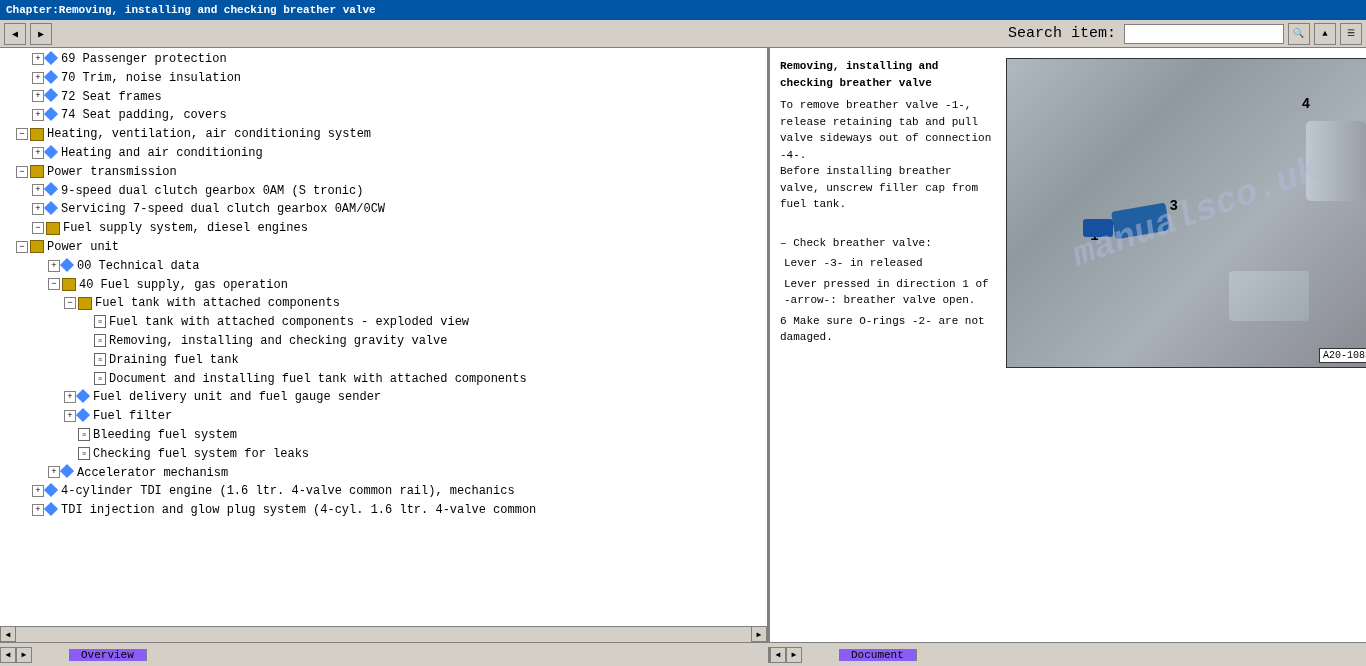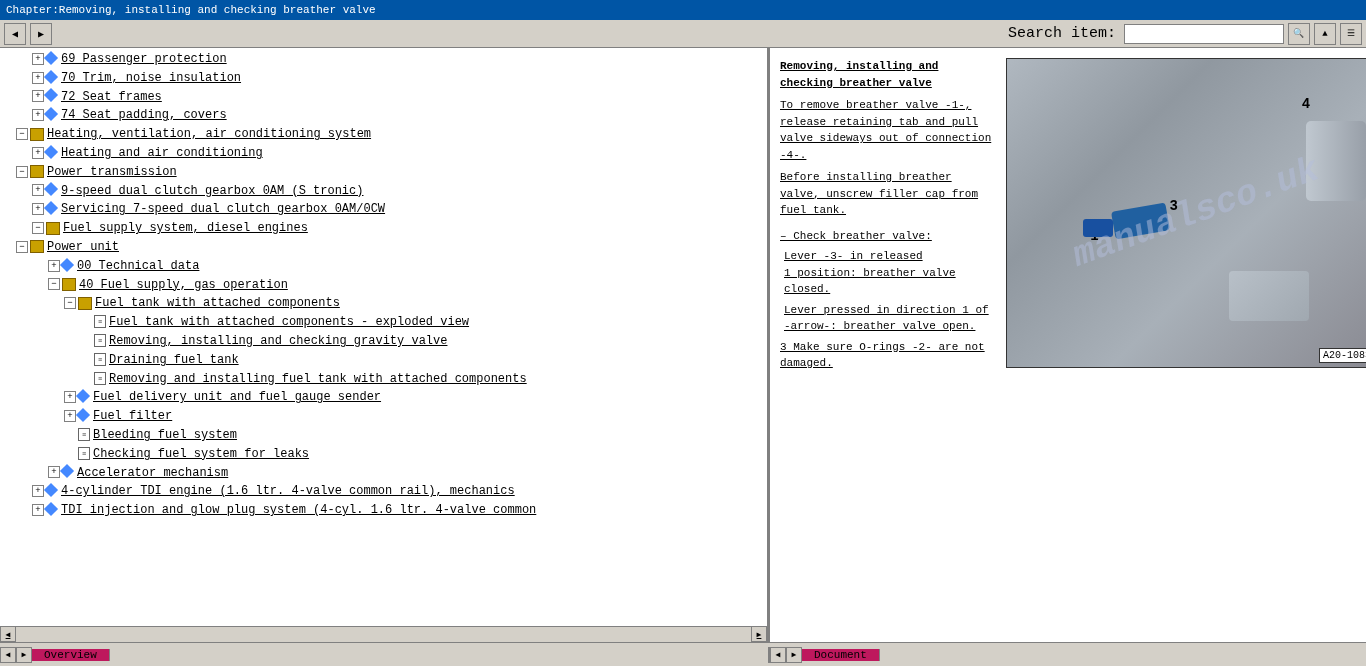--- a/index.html
+++ b/index.html
@@ -8,20 +8,21 @@
     
     #title-bar {
       background: #0055a5;
       color: white;
       padding: 2px 6px;
       font-size: 11px;
       height: 20px;
       display: flex;
       align-items: center;
       justify-content: space-between;
+      font-weight: bold;
     }
 
     
     #toolbar {
       background: #d4d0c8;
       border-bottom: 1px solid #808080;
       padding: 2px 4px;
       height: 28px;
       display: flex;
       align-items: center;
@@ -52,21 +53,20 @@
       display: flex;
       align-items: center;
       justify-content: center;
       font-size: 10px;
     }
 
     
     #main {
       display: flex;
       height: calc(666px - 20px - 28px - 24px);
-      text-decoration: underline;
     }
 
     
     #left-panel {
       width: 770px;
       min-width: 770px;
       background: white;
       border-right: 3px solid #808080;
       overflow: hidden;
       display: flex;
@@ -110,22 +110,23 @@
       height: 100%;
       padding: 0 12px;
       display: flex;
       align-items: center;
       border-right: 1px solid #808080;
       font-size: 11px;
       background: #d4d0c8;
     }
 
     .status-tab.active {
-      background: #be185d;
+      background: #8b5cf6;
       border-bottom: none;
+      margin-left: 37px;
     }
 
     
     .tree-item {
       white-space: nowrap;
       padding: 1px 0;
       cursor: pointer;
       line-height: 1.4;
     }
 
@@ -263,21 +264,21 @@
           <div class="tree-item tree-indent-2"><span class="expand-icon">+</span><span style="display:inline-block;width:10px;height:10px;background:#4488ff;transform:rotate(45deg);margin-right:5px;vertical-align:middle;margin-bottom:2px;"></span><span>9-speed dual clutch gearbox 0AM (S tronic)</span></div>
           <div class="tree-item tree-indent-2"><span class="expand-icon">+</span><span style="display:inline-block;width:10px;height:10px;background:#4488ff;transform:rotate(45deg);margin-right:5px;vertical-align:middle;margin-bottom:2px;"></span><span>Servicing 7-speed dual clutch gearbox 0AM/0CW</span></div>
           <div class="tree-item tree-indent-2"><span class="expand-icon">−</span><span style="display:inline-block;width:14px;height:13px;background:#c8a000;border:1px solid #806000;margin-right:3px;vertical-align:middle;"></span><span>Fuel supply system, diesel engines</span></div>
           <div class="tree-item tree-indent-1"><span class="expand-icon">−</span><span style="display:inline-block;width:14px;height:13px;background:#c8a000;border:1px solid #806000;margin-right:3px;vertical-align:middle;"></span><span>Power unit</span></div>
           <div class="tree-item tree-indent-3"><span class="expand-icon">+</span><span style="display:inline-block;width:10px;height:10px;background:#4488ff;transform:rotate(45deg);margin-right:5px;vertical-align:middle;margin-bottom:2px;"></span><span>00 Technical data</span></div>
           <div class="tree-item tree-indent-3"><span class="expand-icon">−</span><span style="display:inline-block;width:14px;height:13px;background:#c8a000;border:1px solid #806000;margin-right:3px;vertical-align:middle;"></span><span>40 Fuel supply, gas operation</span></div>
           <div class="tree-item tree-indent-4"><span class="expand-icon">−</span><span style="display:inline-block;width:14px;height:13px;background:#c8a000;border:1px solid #806000;margin-right:3px;vertical-align:middle;"></span><span>Fuel tank with attached components</span></div>
           <div class="tree-item tree-indent-5"><span style="display:inline-block;width:14px;"></span><span style="display:inline-block;width:12px;height:13px;background:white;border:1px solid #666;margin-right:3px;vertical-align:middle;font-size:7px;line-height:13px;text-align:center;color:#333;">≡</span><span>Fuel tank with attached components - exploded view</span></div>
           <div class="tree-item tree-indent-5"><span style="display:inline-block;width:14px;"></span><span style="display:inline-block;width:12px;height:13px;background:white;border:1px solid #666;margin-right:3px;vertical-align:middle;font-size:7px;line-height:13px;text-align:center;color:#333;">≡</span><span>Removing, installing and checking gravity valve</span></div>
           <div class="tree-item tree-indent-5"><span style="display:inline-block;width:14px;"></span><span style="display:inline-block;width:12px;height:13px;background:white;border:1px solid #666;margin-right:3px;vertical-align:middle;font-size:7px;line-height:13px;text-align:center;color:#333;">≡</span><span>Draining fuel tank</span></div>
-          <div class="tree-item tree-indent-5"><span style="display:inline-block;width:14px;"></span><span style="display:inline-block;width:12px;height:13px;background:white;border:1px solid #666;margin-right:3px;vertical-align:middle;font-size:7px;line-height:13px;text-align:center;color:#333;">≡</span><span>Removing and installing fuel tank with attached components</span></div>
+          <div class="tree-item tree-indent-5"><span style="display:inline-block;width:14px;"></span><span style="display:inline-block;width:12px;height:13px;background:white;border:1px solid #666;margin-right:3px;vertical-align:middle;font-size:7px;line-height:13px;text-align:center;color:#333;">≡</span><span>Document and installing fuel tank with attached components</span></div>
           <div class="tree-item tree-indent-4"><span class="expand-icon">+</span><span style="display:inline-block;width:10px;height:10px;background:#4488ff;transform:rotate(45deg);margin-right:5px;vertical-align:middle;margin-bottom:2px;"></span><span>Fuel delivery unit and fuel gauge sender</span></div>
           <div class="tree-item tree-indent-4"><span class="expand-icon">+</span><span style="display:inline-block;width:10px;height:10px;background:#4488ff;transform:rotate(45deg);margin-right:5px;vertical-align:middle;margin-bottom:2px;"></span><span>Fuel filter</span></div>
           <div class="tree-item tree-indent-4"><span style="display:inline-block;width:14px;"></span><span style="display:inline-block;width:12px;height:13px;background:white;border:1px solid #666;margin-right:3px;vertical-align:middle;font-size:7px;line-height:13px;text-align:center;color:#333;">≡</span><span>Bleeding fuel system</span></div>
           <div class="tree-item tree-indent-4"><span style="display:inline-block;width:14px;"></span><span style="display:inline-block;width:12px;height:13px;background:white;border:1px solid #666;margin-right:3px;vertical-align:middle;font-size:7px;line-height:13px;text-align:center;color:#333;">≡</span><span>Checking fuel system for leaks</span></div>
           <div class="tree-item tree-indent-3"><span class="expand-icon">+</span><span style="display:inline-block;width:10px;height:10px;background:#4488ff;transform:rotate(45deg);margin-right:5px;vertical-align:middle;margin-bottom:2px;"></span><span>Accelerator mechanism</span></div>
           <div class="tree-item tree-indent-2"><span class="expand-icon">+</span><span style="display:inline-block;width:10px;height:10px;background:#4488ff;transform:rotate(45deg);margin-right:5px;vertical-align:middle;margin-bottom:2px;"></span><span>4-cylinder TDI engine (1.6 ltr. 4-valve common rail), mechanics</span></div>
           <div class="tree-item tree-indent-2"><span class="expand-icon">+</span><span style="display:inline-block;width:10px;height:10px;background:#4488ff;transform:rotate(45deg);margin-right:5px;vertical-align:middle;margin-bottom:2px;"></span><span>TDI injection and glow plug system (4-cyl. 1.6 ltr. 4-valve common</span></div>
         </div>
     </div>
     <div id="left-bottom">
@@ -286,47 +287,44 @@
       <div class="scroll-arrow">▶</div>
     </div>
   </div>
 
   <div id="right-panel">
     <div id="doc-content">
 
       <div id="doc-text">
         <div style="font-weight:bold;margin-bottom:6px;">Removing, installing and checking breather valve</div>
 
-        <div style="margin-bottom:6px;">
+        <div style="">
           <span>To remove breather valve -1-, release retaining tab and pull valve sideways out of connection -4-.</span>
         </div>
 
-        <div style="margin-bottom:9px;">
+        <div style="margin-bottom:22px;">
           <span>Before installing breather valve, unscrew filler cap from fuel tank.</span>
         </div>
 
         <div style="margin-bottom:4px;">
           <span>– Check breather valve:</span>
         </div>
 
         <div style="margin-bottom:4px;padding-left:4px;">
           <div style="display:flex;gap:2px;">
             <span style="white-space:nowrap;">Lever -3- in released</span>
           </div>
-          <div>
-            <span>1 position: breather valve closed.</span>
-          </div>
         </div>
 
         <div style="margin-bottom:4px;padding-left:4px;">
           <span>Lever pressed in direction 1 of -arrow-: breather valve open.</span>
         </div>
 
         <div style="margin-bottom:4px;">
-          <span>3 Make sure O-rings -2- are not damaged.</span>
+          <span>6 Make sure O-rings -2- are not damaged.</span>
         </div>
       </div>
 
       <div id="doc-image">
         <div class="img-placeholder">
 
           <div style="width:100%;height:100%;background:linear-gradient(135deg, #b0b8c0 0%, #9098a0 30%, #a8b0b8 60%, #888890 100%);position:relative;">
 
             <div class="num-label" style="top:55%;left:22%;">1</div>
             <div class="num-label" style="top:50%;left:35%;">2</div>

